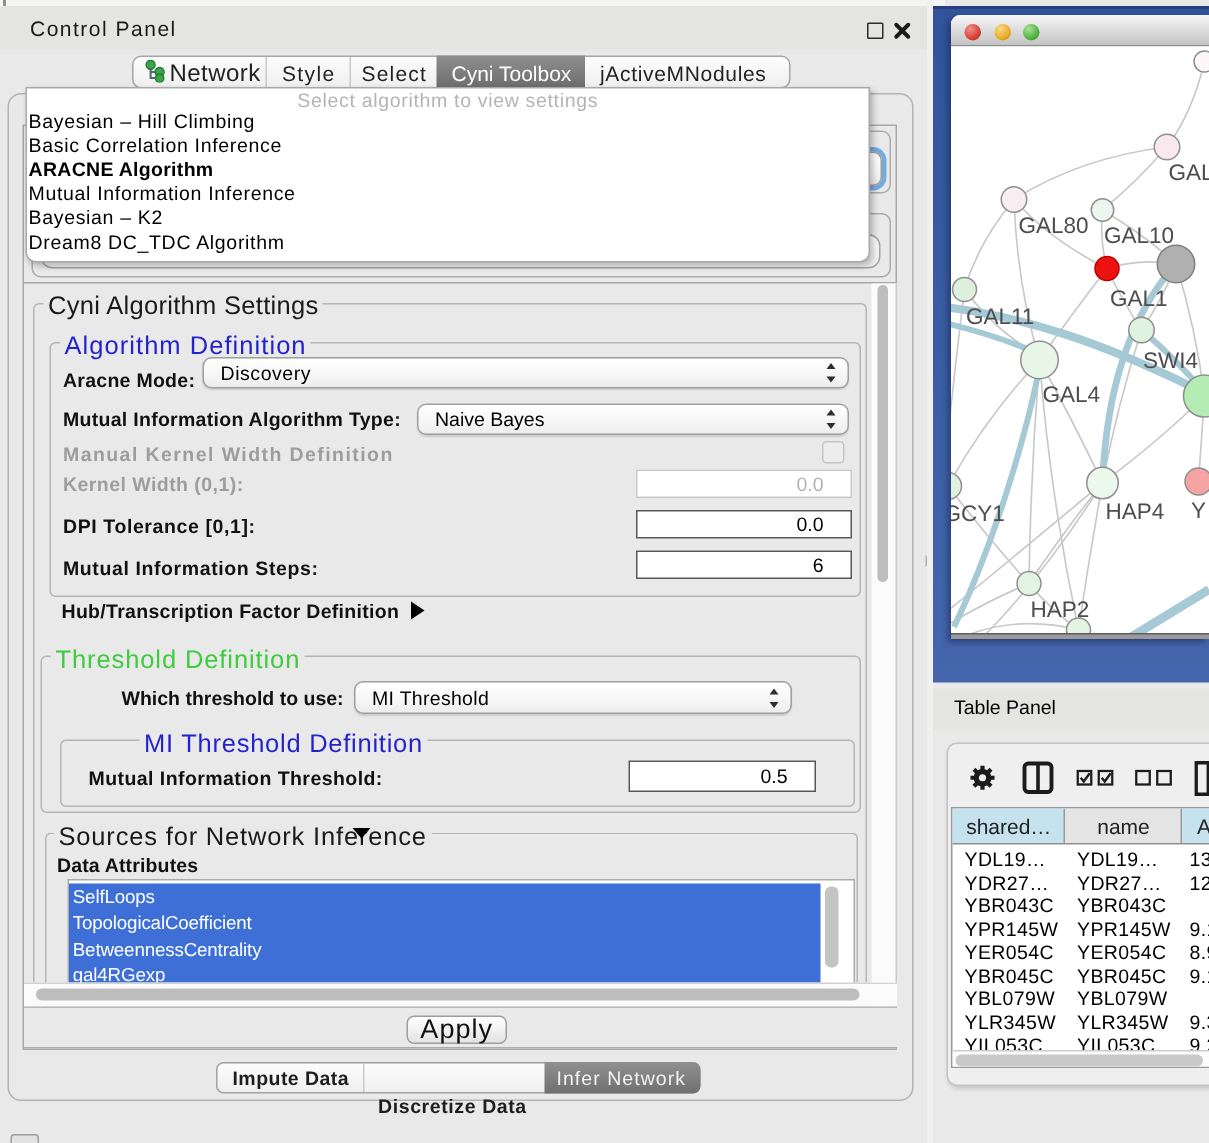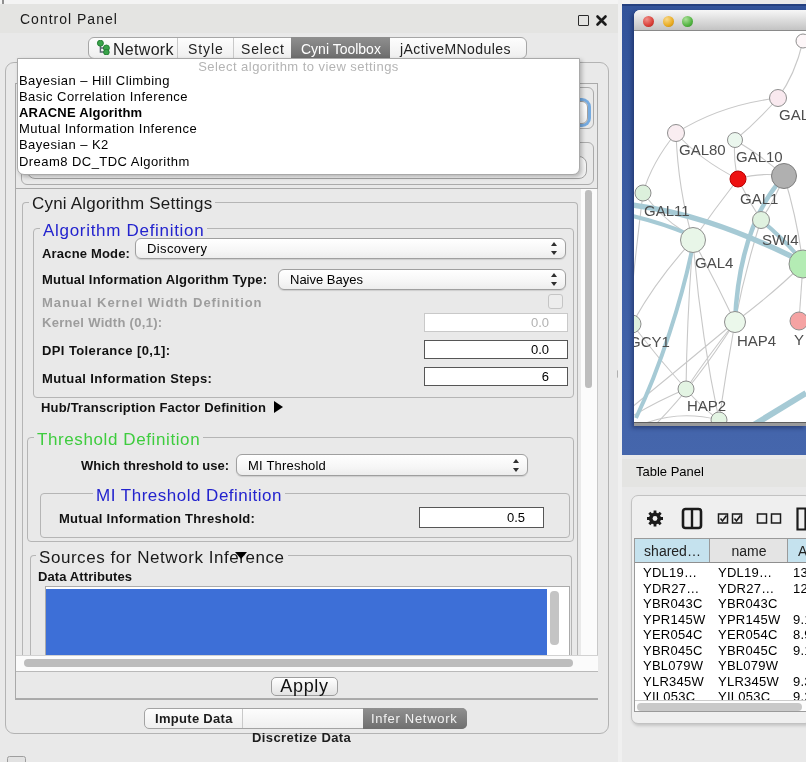--- a/index.html
+++ b/index.html
@@ -105,20 +105,23 @@
 <div class="lbl b" style="left:48px;top:511px;letter-spacing:0.29px;padding-left:11px;">Mutual Information Threshold:</div>
 <div class="tf" style="left:419px;top:507px;width:125px;height:21px;">0.5</div>
 
 <div class="abs" style="left:30px;top:555px;width:542px;height:117px;border:1px solid #B5B5B5;border-bottom:none;border-radius:4px 4px 0 0;box-sizing:border-box;"></div>
 <div class="gtitle" style="left:36px;top:548px;color:#1a1a1a;letter-spacing:0.55px;">Sources for Network Inference</div>
 <div class="abs" style="left:235px;top:551.5px;width:0;height:0;border-left:6.5px solid transparent;border-right:6.5px solid transparent;border-top:7.5px solid #000;"></div>
 <div class="lbl b" style="left:38px;top:569px;letter-spacing:0.1px;">Data Attributes</div>
 
 <div class="abs" style="left:45px;top:586px;width:525px;height:74px;border:1px solid #ABABAB;border-bottom:none;background:#fff;box-sizing:border-box;overflow:hidden;">
   <div class="abs" style="left:0;top:1.5px;width:501px;height:80px;background:#3D6FD7;"></div>
+  <div class="abs" style="left:2.5px;top:3px;width:490px;font-size:12.5px;color:#fff;line-height:17.3px;letter-spacing:-0.1px;">
+    SelfLoops<br>TopologicalCoefficient<br>BetweennessCentrality<br>gal4RGexp
+  </div>
   <div class="abs" style="left:504px;top:4px;width:8.5px;height:54px;background:#C4C4C4;border-radius:4px;"></div>
 </div>
 
 <div class="abs" style="left:16px;top:655px;width:581.5px;height:16px;background:#FBFBFB;border-top:1px solid #D2D2D2;box-sizing:border-box;"></div>
 <div class="abs" style="left:24px;top:658.5px;width:549px;height:8.5px;background:#BDBDBD;border-radius:4px;"></div>
 
 <div class="abs" style="left:580.5px;top:189px;width:17px;height:466px;background:#FBFBFB;border-right:1px solid #C9C9C9;box-sizing:border-box;"></div>
 <div class="abs" style="left:585px;top:190px;width:6.5px;height:198px;background:#BDBDBD;border-radius:3.25px;"></div>
 
 <div class="abs" style="left:16px;top:671px;width:582px;height:28px;background:#E9E9E9;border-top:1px solid #B9B9B9;border-bottom:1px solid #ABABAB;box-sizing:border-box;"></div>

